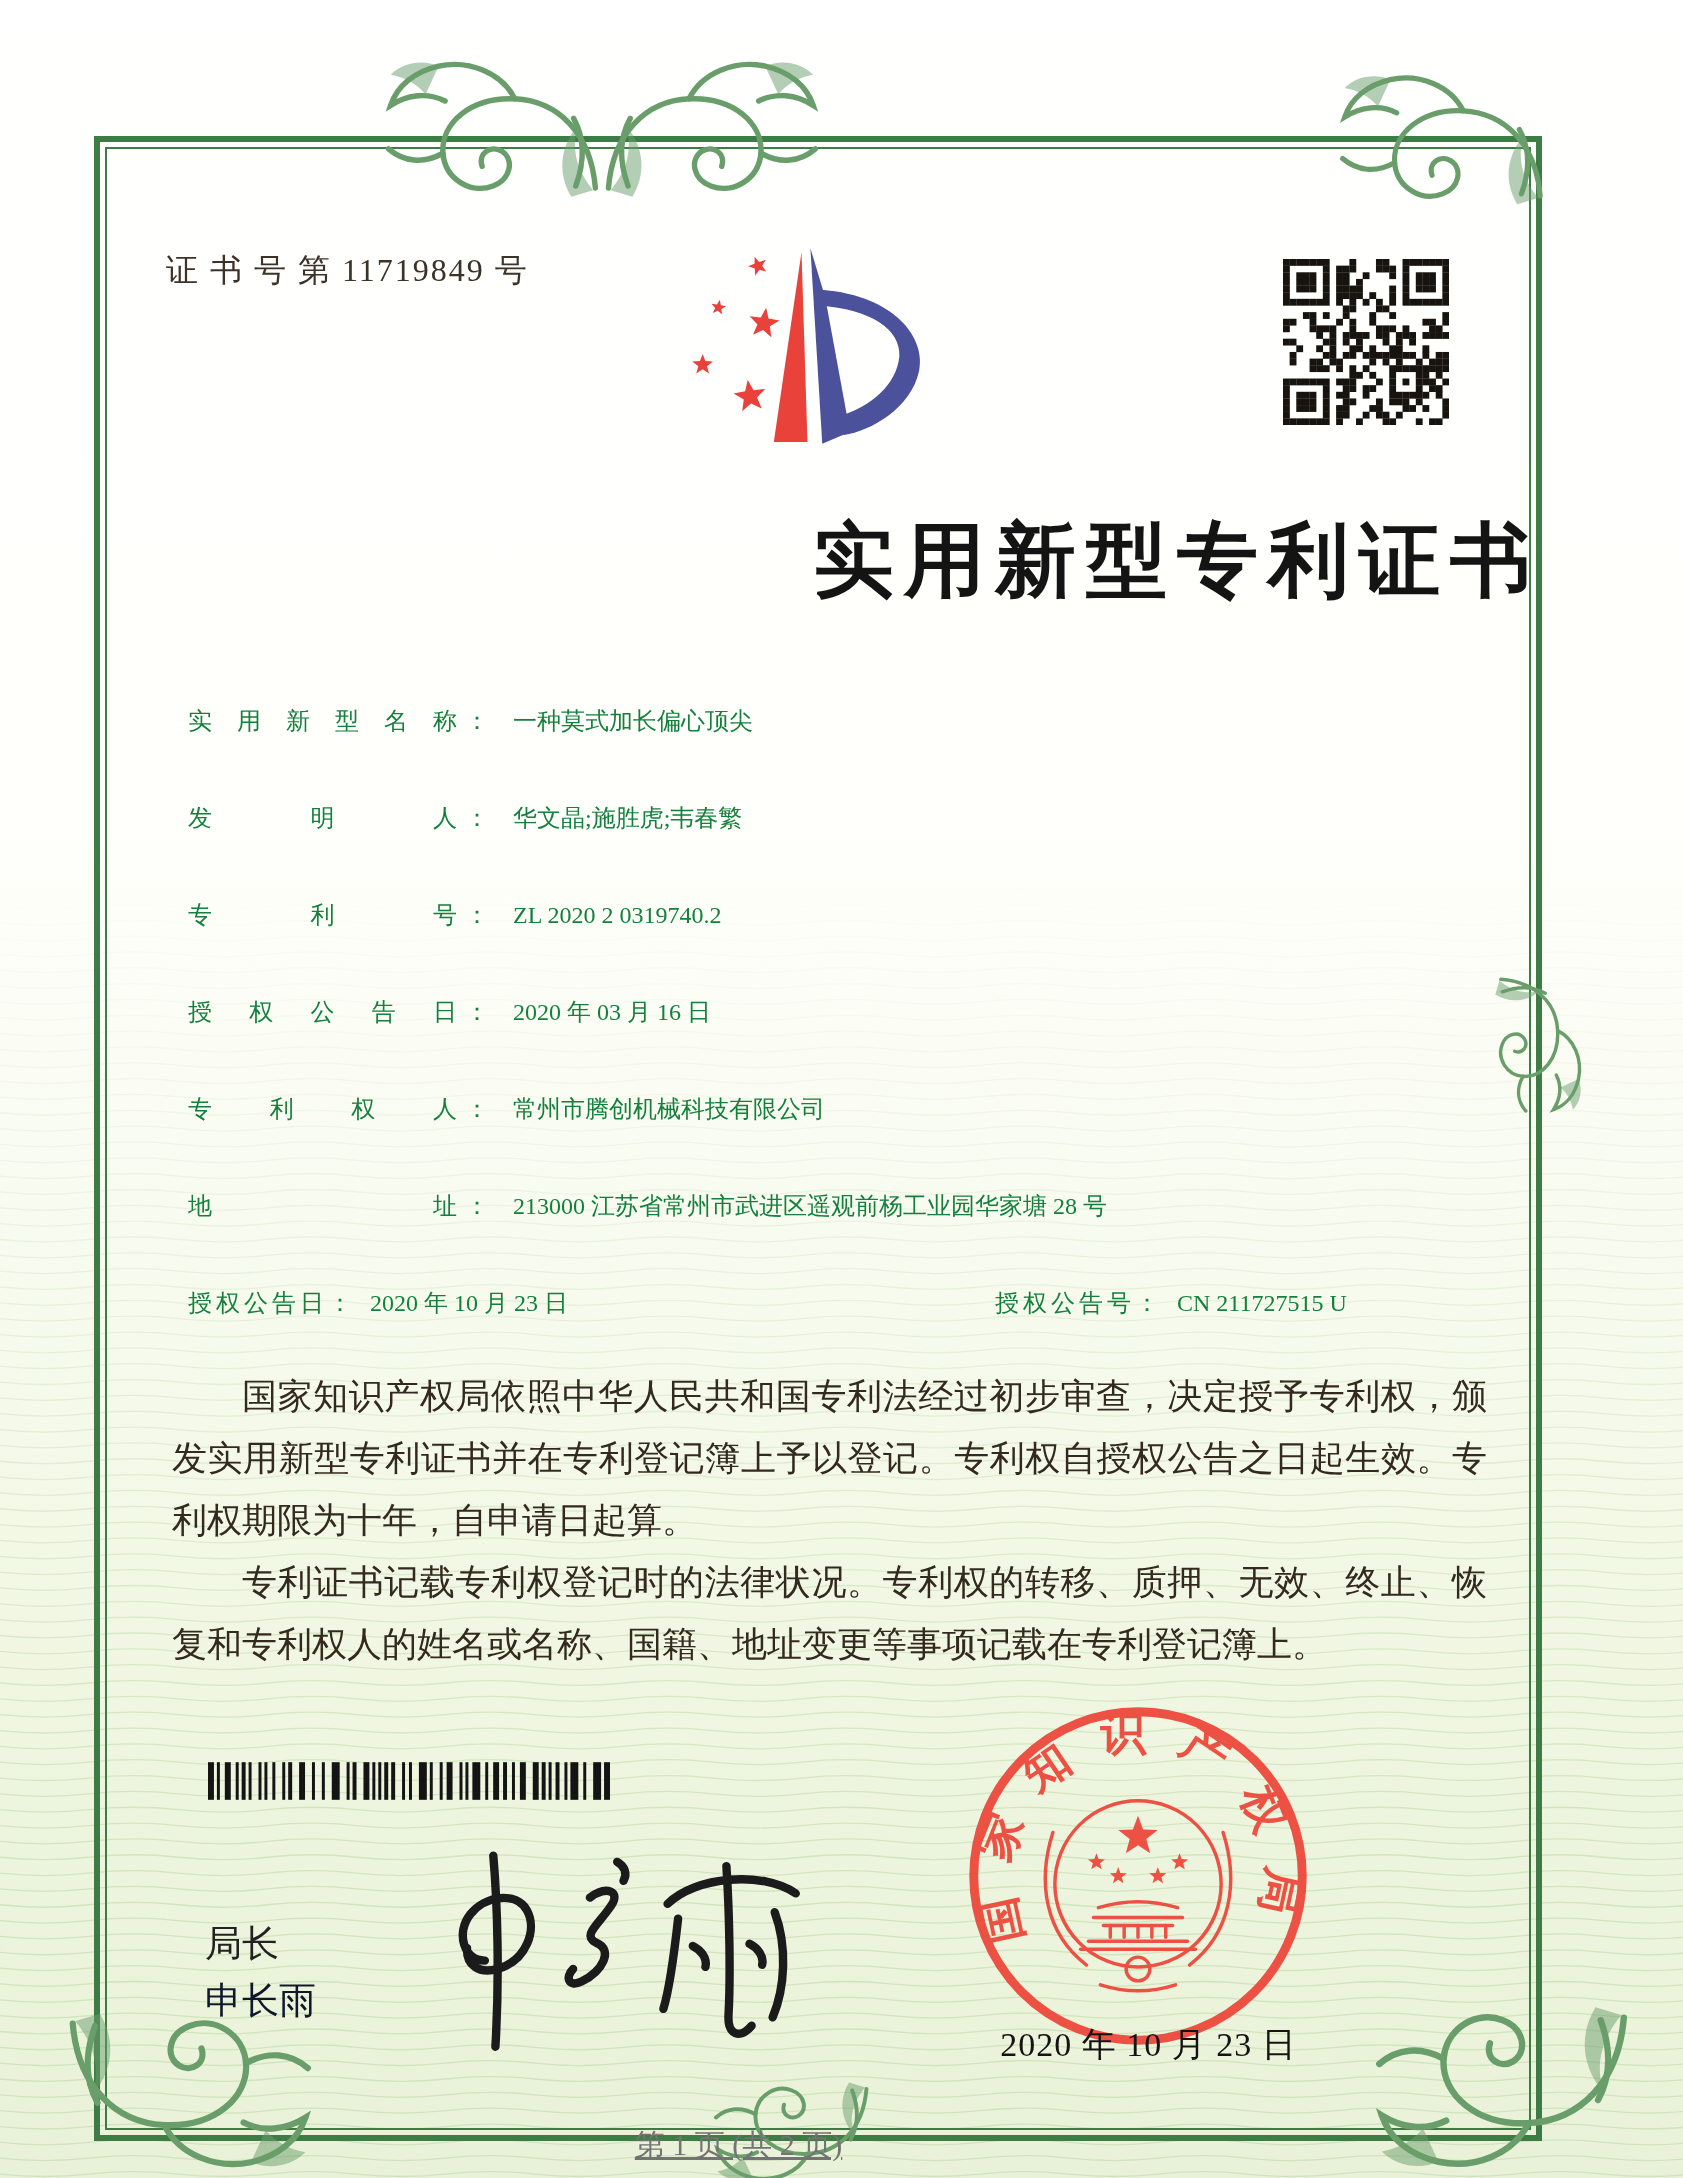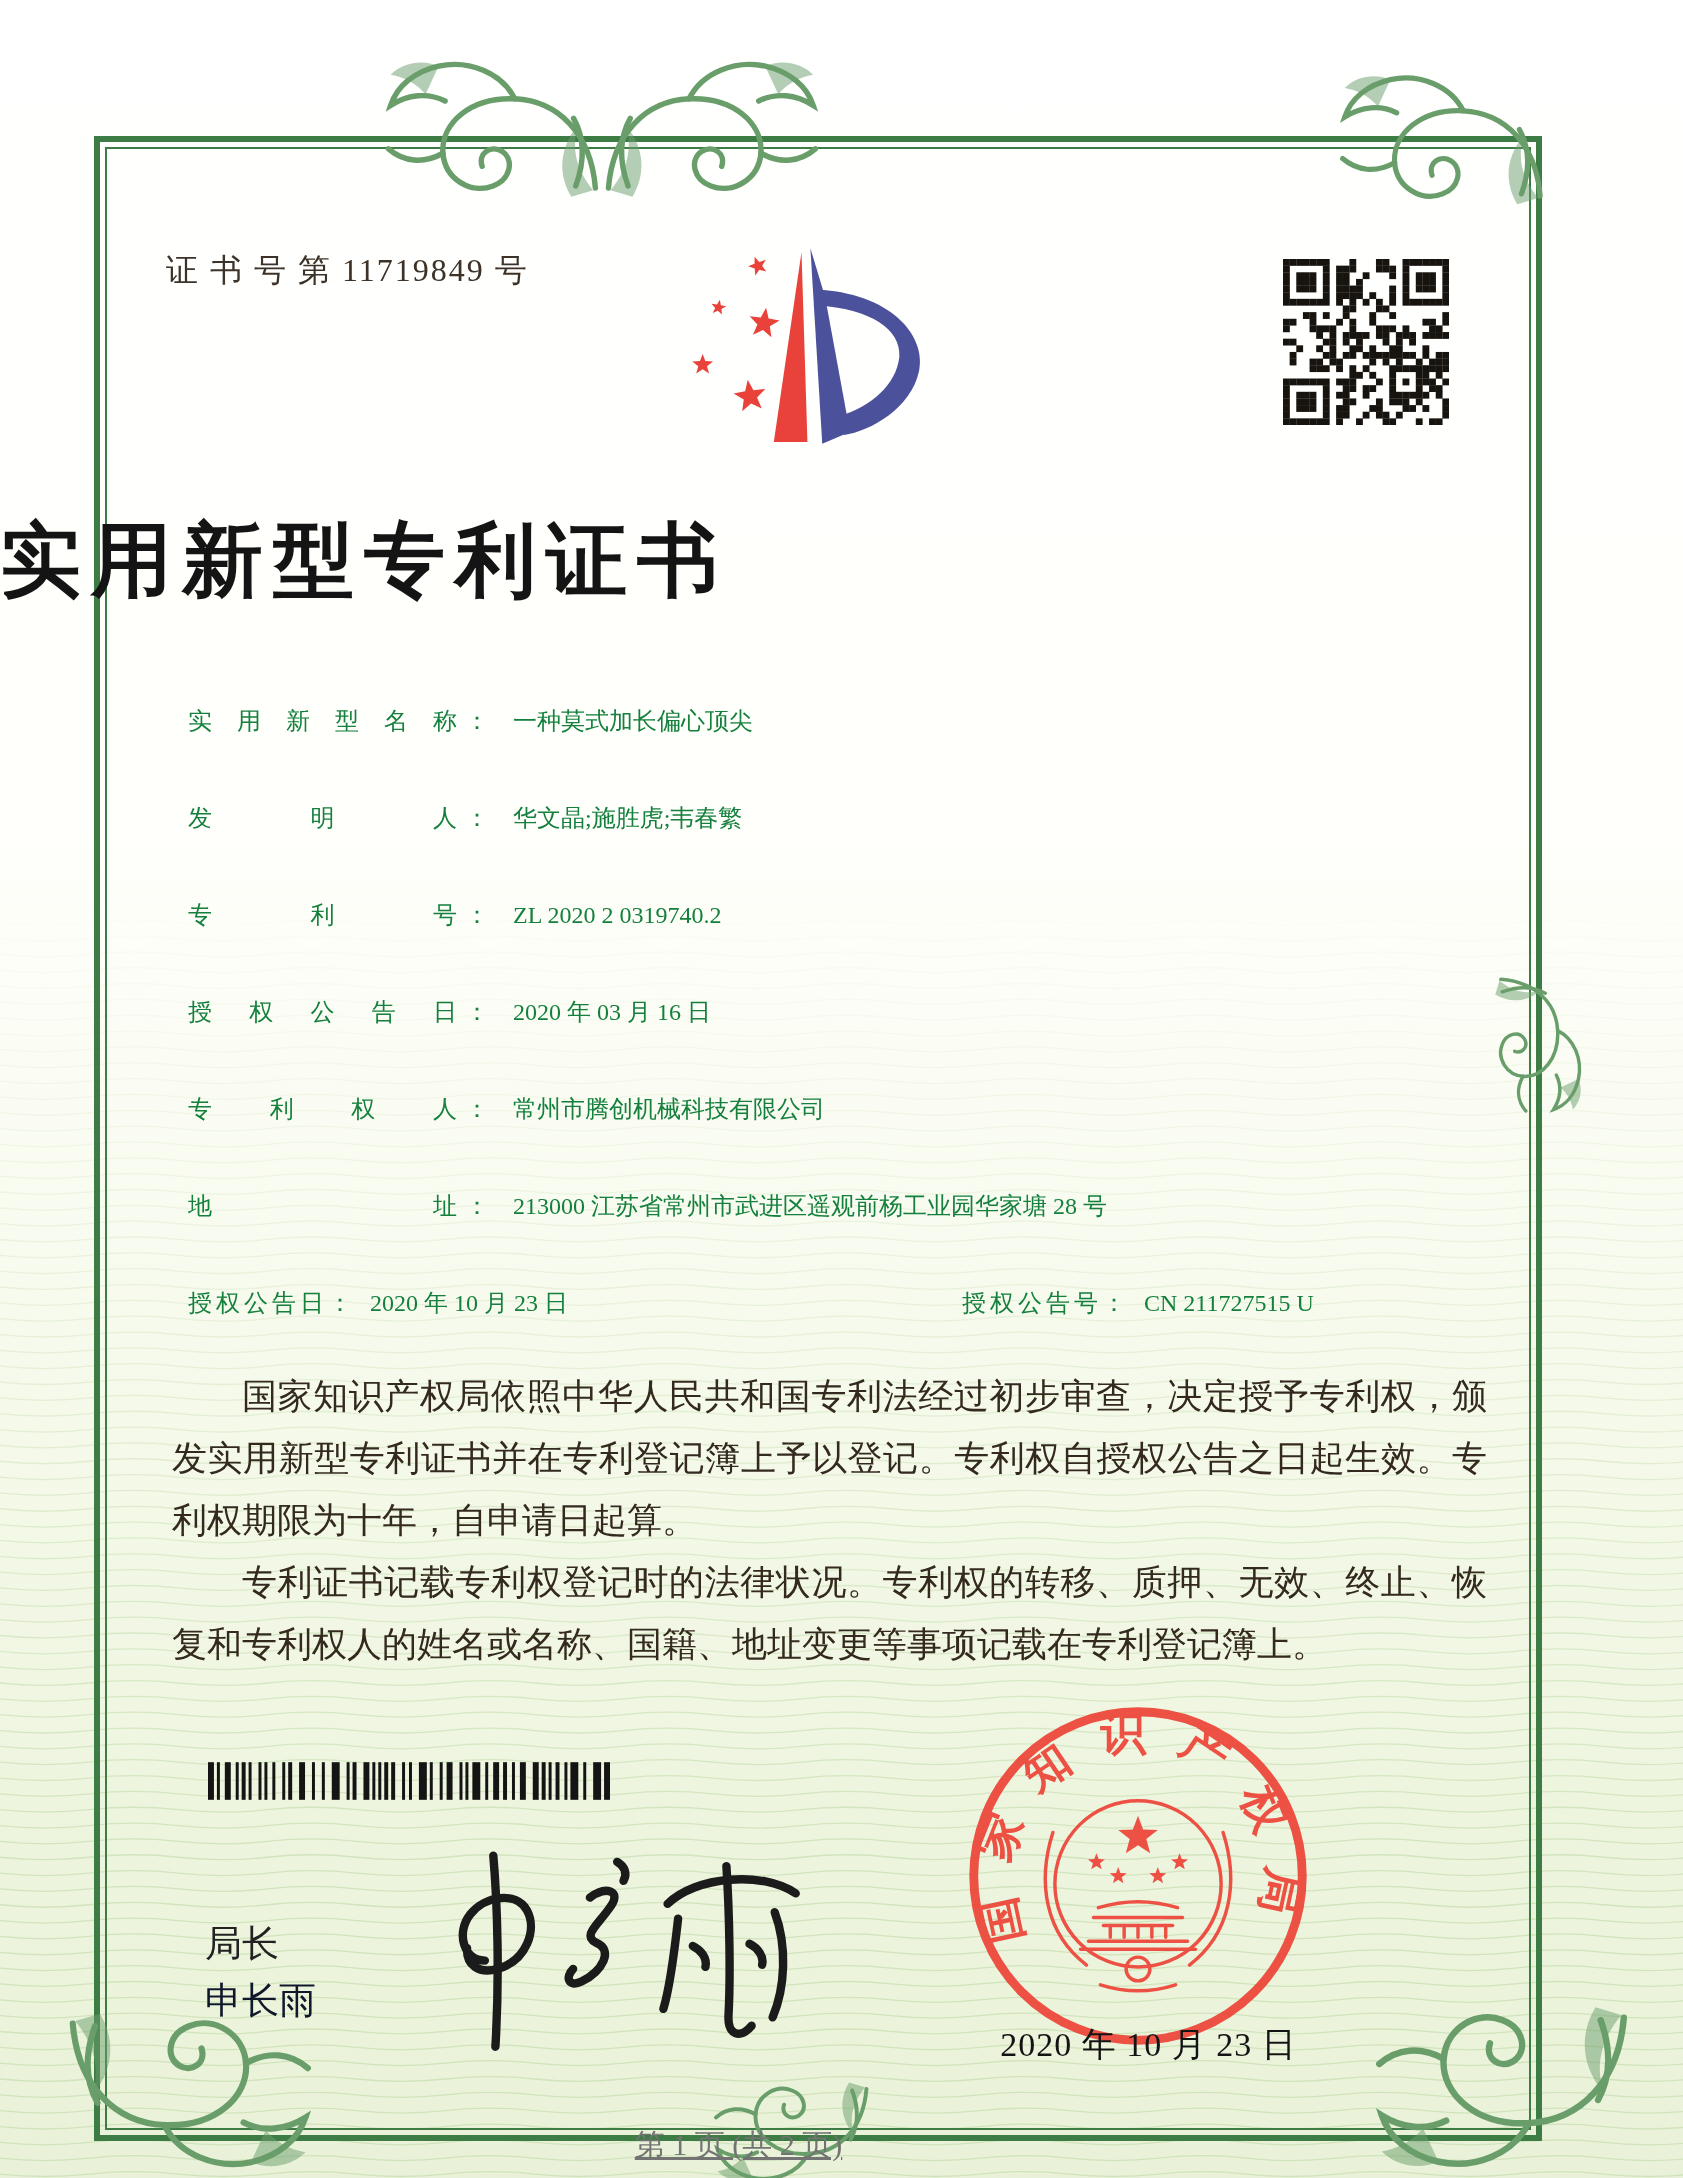--- a/index.html
+++ b/index.html
@@ -18,29 +18,29 @@
     background:linear-gradient(180deg,#ffffff 0%,#fffffb 38%,#f6faec 62%,#eef5df 82%,#e9f2d8 100%);
   }
   svg.layer{position:absolute;pointer-events:none;}
   #waves{left:0;top:0;z-index:0;}
   .frame{position:absolute;left:94px;top:136px;right:141px;bottom:37px;border:6px solid var(--frame-green);z-index:1;}
   .frame-inner{position:absolute;inset:5px;border:2px solid var(--frame-green);}
   #ornaments{left:0;top:0;z-index:2;color:var(--flourish-green);}
   .content{position:absolute;inset:0;z-index:3;}
   .abs{position:absolute;}
   .cert-number{left:166px;top:249px;font-size:32px;letter-spacing:2px;color:#3c3228;text-align:right;}
-  .page-title{left:0;width:1541px;top:507px;text-align:left;font-size:81px;font-weight:bold;letter-spacing:10px;color:#141414;}
+  .page-title{left:0;width:1541px;top:507px;text-align:right;font-size:81px;font-weight:bold;letter-spacing:10px;color:#141414;}
   .row{left:188px;font-size:24px;white-space:nowrap;color:#15803d;}
   .flabel{display:inline-block;width:269px;text-align:justify;text-align-last:justify;vertical-align:bottom;}
   .fcolon{margin-left:8px;}
   .fvalue{margin-left:24px;}
   .grant-group{display:inline-block;}
   .glabel{letter-spacing:4px;}
   .gvalue{margin-left:18px;}
-  .grant2{position:absolute;left:774px;top:0;}
+  .grant2{position:absolute;left:807px;top:0;}
   .bodytext{left:172px;top:1366px;width:1315px;}
   .bodytext p{margin:0;font-size:35px;line-height:62px;text-indent:2em;text-align:justify;color:#33291e;}
   .officer-title{left:205px;top:1919px;font-size:37px;font-family:Liberation Mono, monospace;color:#222;}
   .officer-name{left:205px;top:1976px;font-size:37px;font-family:"Liberation Sans","DejaVu Sans",sans-serif;color:#0f172a;}
   .seal-date{left:978px;top:2022px;width:341px;text-align:center;font-size:34px;letter-spacing:1px;color:#131313;}
   .page-footer{left:590px;top:2125px;width:297px;text-align:center;font-size:30px;color:#737373;text-decoration:underline;}
 </style>
 </head>
 <body>
 

